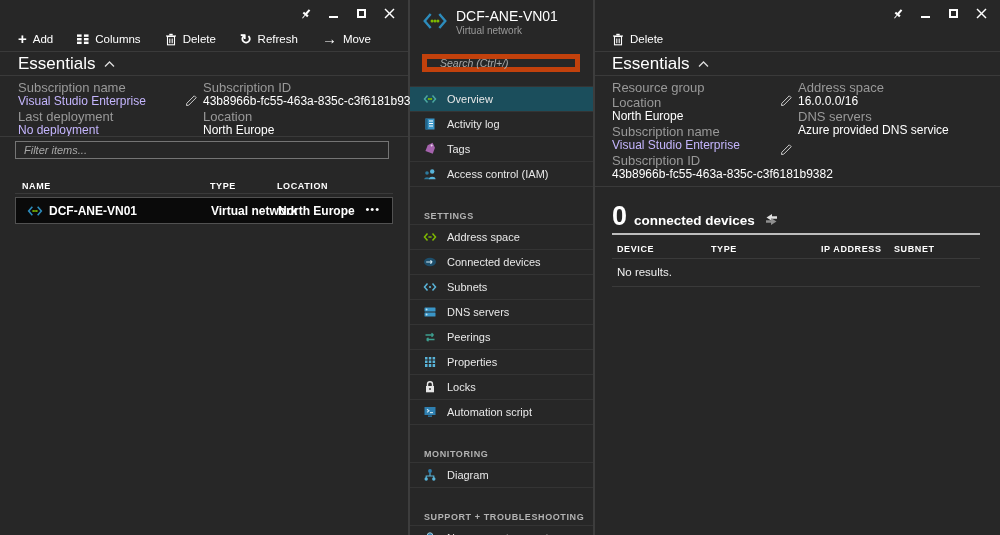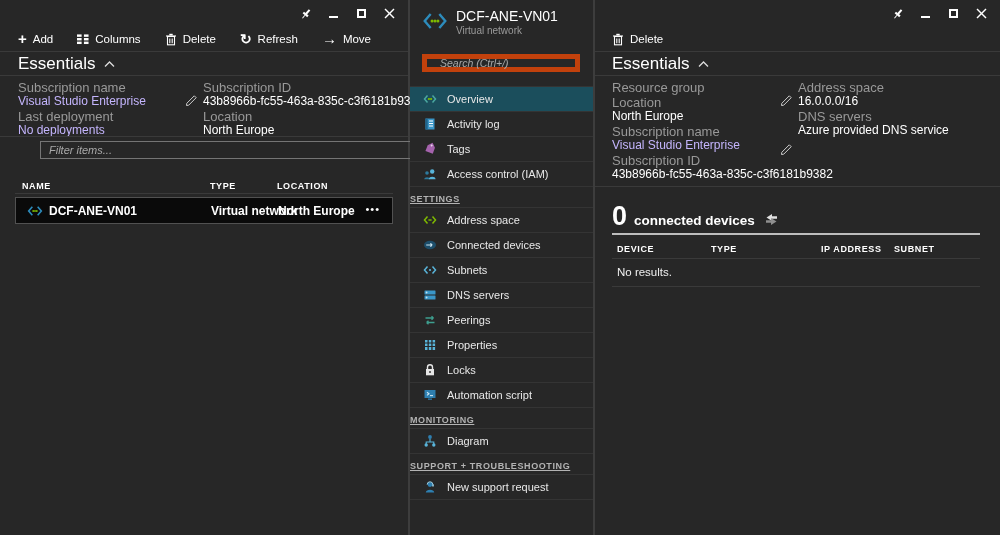--- a/index.html
+++ b/index.html
@@ -30,41 +30,41 @@
   
   .ess-head { position:absolute; top:53px; left:0; right:0; height:22px; display:flex; align-items:center; gap:9px; padding-left:18px; font-size:17px; color:#fff; cursor:pointer; }
   .lbl { font-size:13px; color:#999; line-height:13px; white-space:nowrap; }
   .val { font-size:12px; color:#fff; line-height:14px; white-space:nowrap; }
   .link { color:#c4b5fd; cursor:pointer; }
   .pair { margin-bottom:2px; }
   .ess-col { position:absolute; top:81px; }
   .pencil { position:absolute; width:13px; height:13px; cursor:pointer; }
 
   
-  .textbox { background:transparent; border:1px solid #757575; color:#ddd; font-size:11px; font-family:"Liberation Sans",sans-serif; padding:0 8px; outline:none;margin-left:25px; }
+  .textbox { background:transparent; border:1px solid #757575; color:#ddd; font-size:11px; font-family:"Liberation Sans",sans-serif; padding:0 8px; outline:none; }
   .textbox::placeholder { font-style:italic; color:#a8a8a8; }
 
   
   .th { position:absolute; font-size:9px; font-weight:bold; letter-spacing:.6px; color:#fff; }
   .lrow { position:absolute; left:15px; top:197px; width:378px; height:27px; background:#0a0a0a; border:1px solid #515151; cursor:pointer; }
   .lrow .cell { position:absolute; top:6px; font-size:12px; color:#fff; white-space:nowrap; }
   .dots { position:absolute; right:12px; top:5px; font-size:11px; letter-spacing:1px; color:#fff; cursor:pointer; }
 
   
   .blade-head { position:absolute; top:8px; left:12px; display:flex; gap:8px; }
   .blade-title { font-size:14px; color:#fff; line-height:17px; white-space:nowrap; }
   .blade-sub { font-size:10px; color:#9a9a9a; line-height:12px; }
   .searchbox { position:absolute; top:54px; left:12px; width:158px; height:18px; border:5px solid #c2410c; display:flex; align-items:center; padding:0 8px; gap:5px; }
   .searchbox input { flex:1; background:transparent; border:none; outline:none; color:#ddd; font-size:10.5px; font-style:italic; font-family:"Liberation Sans",sans-serif; }
   .searchbox input::placeholder { color:#a8a8a8; font-style:italic; }
   .nav { position:absolute; top:86px; left:0; right:0; border-top:1px solid #343434; }
   .nitem { position:relative; height:25px; border-bottom:1px solid #343434; display:flex; align-items:center; padding-left:37px; font-size:11px; color:#e8e8e8; cursor:pointer; white-space:nowrap; }
   .nitem.sel { background:#1b4e5c; }
   .nico { position:absolute; left:13px; top:5px; width:14px; height:14px; }
-  .nsec { height:18px; margin-top:3px; display:flex; align-items:center; font-size:9px; font-weight:bold; letter-spacing:.6px; color:#b3b3b3; border-bottom:1px solid #343434; white-space:nowrap;text-decoration:underline; }
+  .nsec { height:18px; margin-top:20px; display:flex; align-items:center; padding-left:14px; font-size:9px; font-weight:bold; letter-spacing:.6px; color:#b3b3b3; border-bottom:1px solid #343434; white-space:nowrap; }
 
   
   .dev-title { position:absolute; top:201px; left:17px; display:flex; align-items:baseline; }
   .dev-count { font-size:27px; font-weight:bold; }
   .dev-label { font-size:13.5px; font-weight:bold; margin-left:7px; }
   .dev-ico { margin-left:8px; position:relative; top:1px; }
   .underline { position:absolute; top:233px; left:17px; width:368px; height:2px; background:#bdbdbd; }
   .noresults { position:absolute; top:266px; left:22px; font-size:11.5px; color:#f0f0f0; }
   svg { display:block; }
 </style>
@@ -151,21 +151,21 @@
   </div>
   <div class="divider-h" style="top:75px"></div>
 
   <div class="ess-col" style="left:18px">
     <div class="pair">
       <div class="lbl">Subscription name</div>
       <div class="val link">Visual Studio Enterprise</div>
     </div>
     <div class="pair">
       <div class="lbl">Last deployment</div>
-      <div class="val link">No deployments</div>
+      <div class="val link">No deployment</div>
     </div>
   </div>
   <div class="ess-col" style="left:203px">
     <div class="pair">
       <div class="lbl">Subscription ID</div>
       <div class="val">43b8966b-fc55-463a-835c-c3f6181b9382</div>
     </div>
     <div class="pair">
       <div class="lbl">Location</div>
       <div class="val">North Europe</div>

